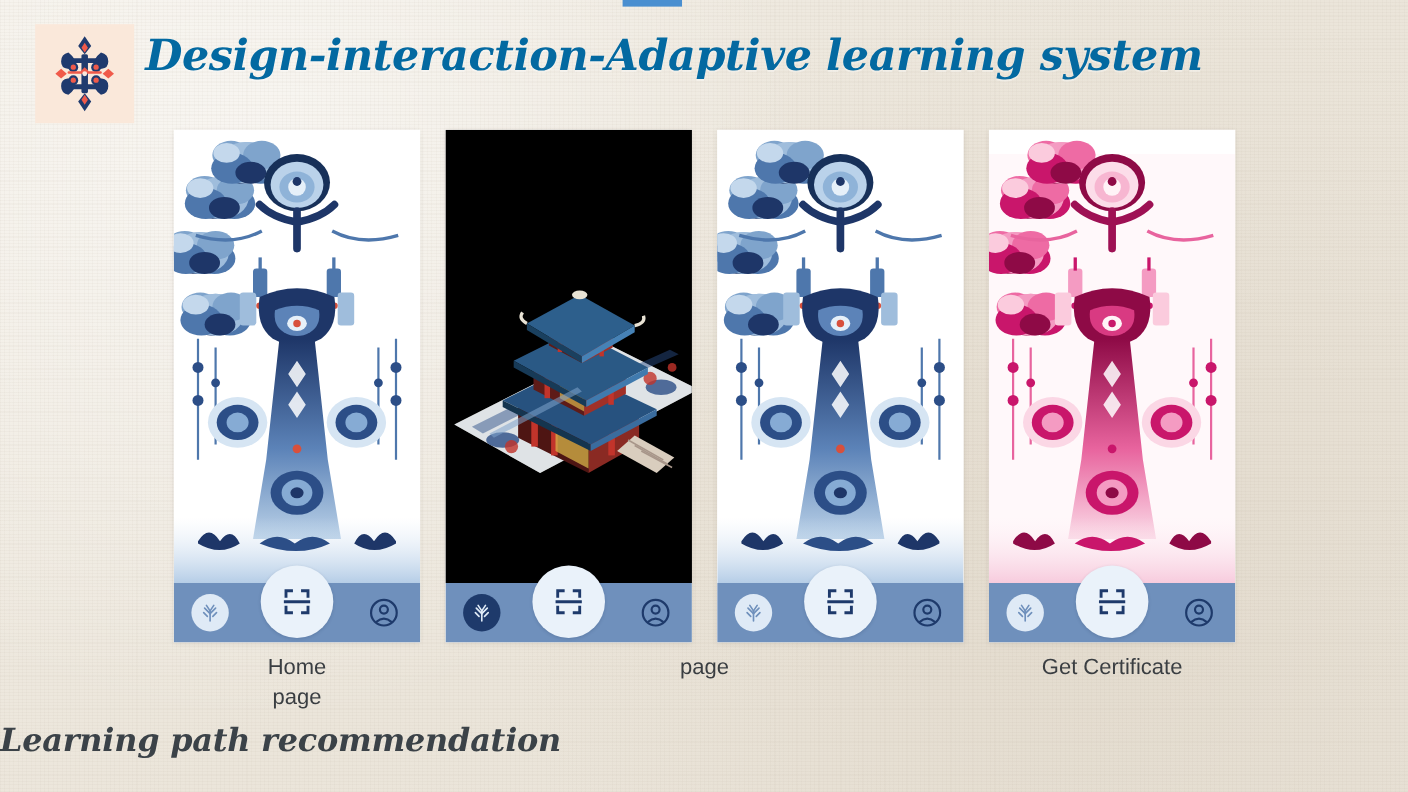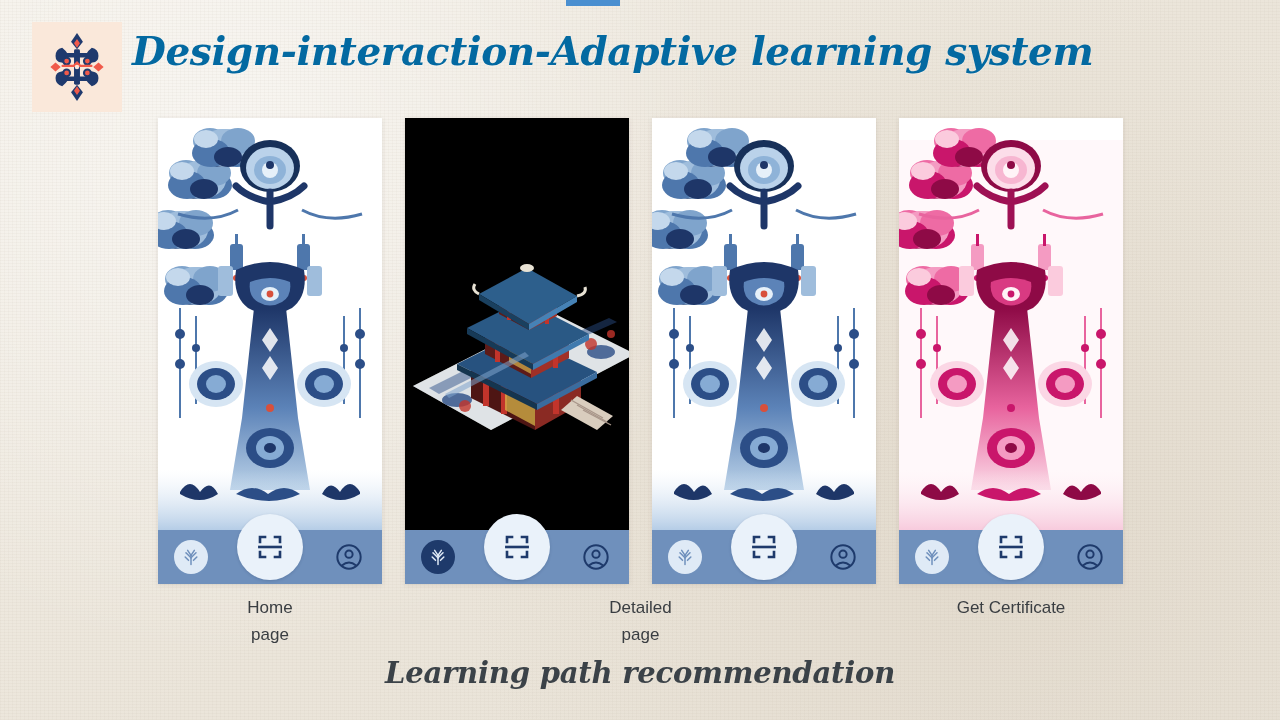--- a/index.html
+++ b/index.html
@@ -115,30 +115,29 @@
     position: absolute;
     left: 158px; top: 594px;
     width: 965px; height: 62px;
     display: flex;
     justify-content: space-between;
   }
   .caption {
     width: 224px;
     text-align: center;
     font-family: "Liberation Sans", sans-serif;
-    font-size: 17px;
+    font-size: 20px;
     line-height: 27px;
     color: #3A3E42;
   }
 
   
   .footer {
     position: absolute;
     left: 0; right: 0; top: 656px;
-    text-align: center;
     font-family: "DejaVu Serif", serif;
     font-size: 29px;
     font-weight: 700;
     font-style: italic;
     letter-spacing: -0.2px;
     color: #3B4248;
   }
 </style>
 </head>
 <body>
@@ -716,21 +715,20 @@
   </div>
 
 </div>
 
 <div class="captions">
   <div class="caption">
     <div>Home</div>
     <div>page</div>
   </div>
   <div class="caption">
-    <div>Detailed</div>
     <div>page</div>
   </div>
   <div class="caption">
     <div>Get Certificate</div>
     <div></div>
   </div>
 </div>
 
 <div class="footer">Learning path recommendation</div>
 

